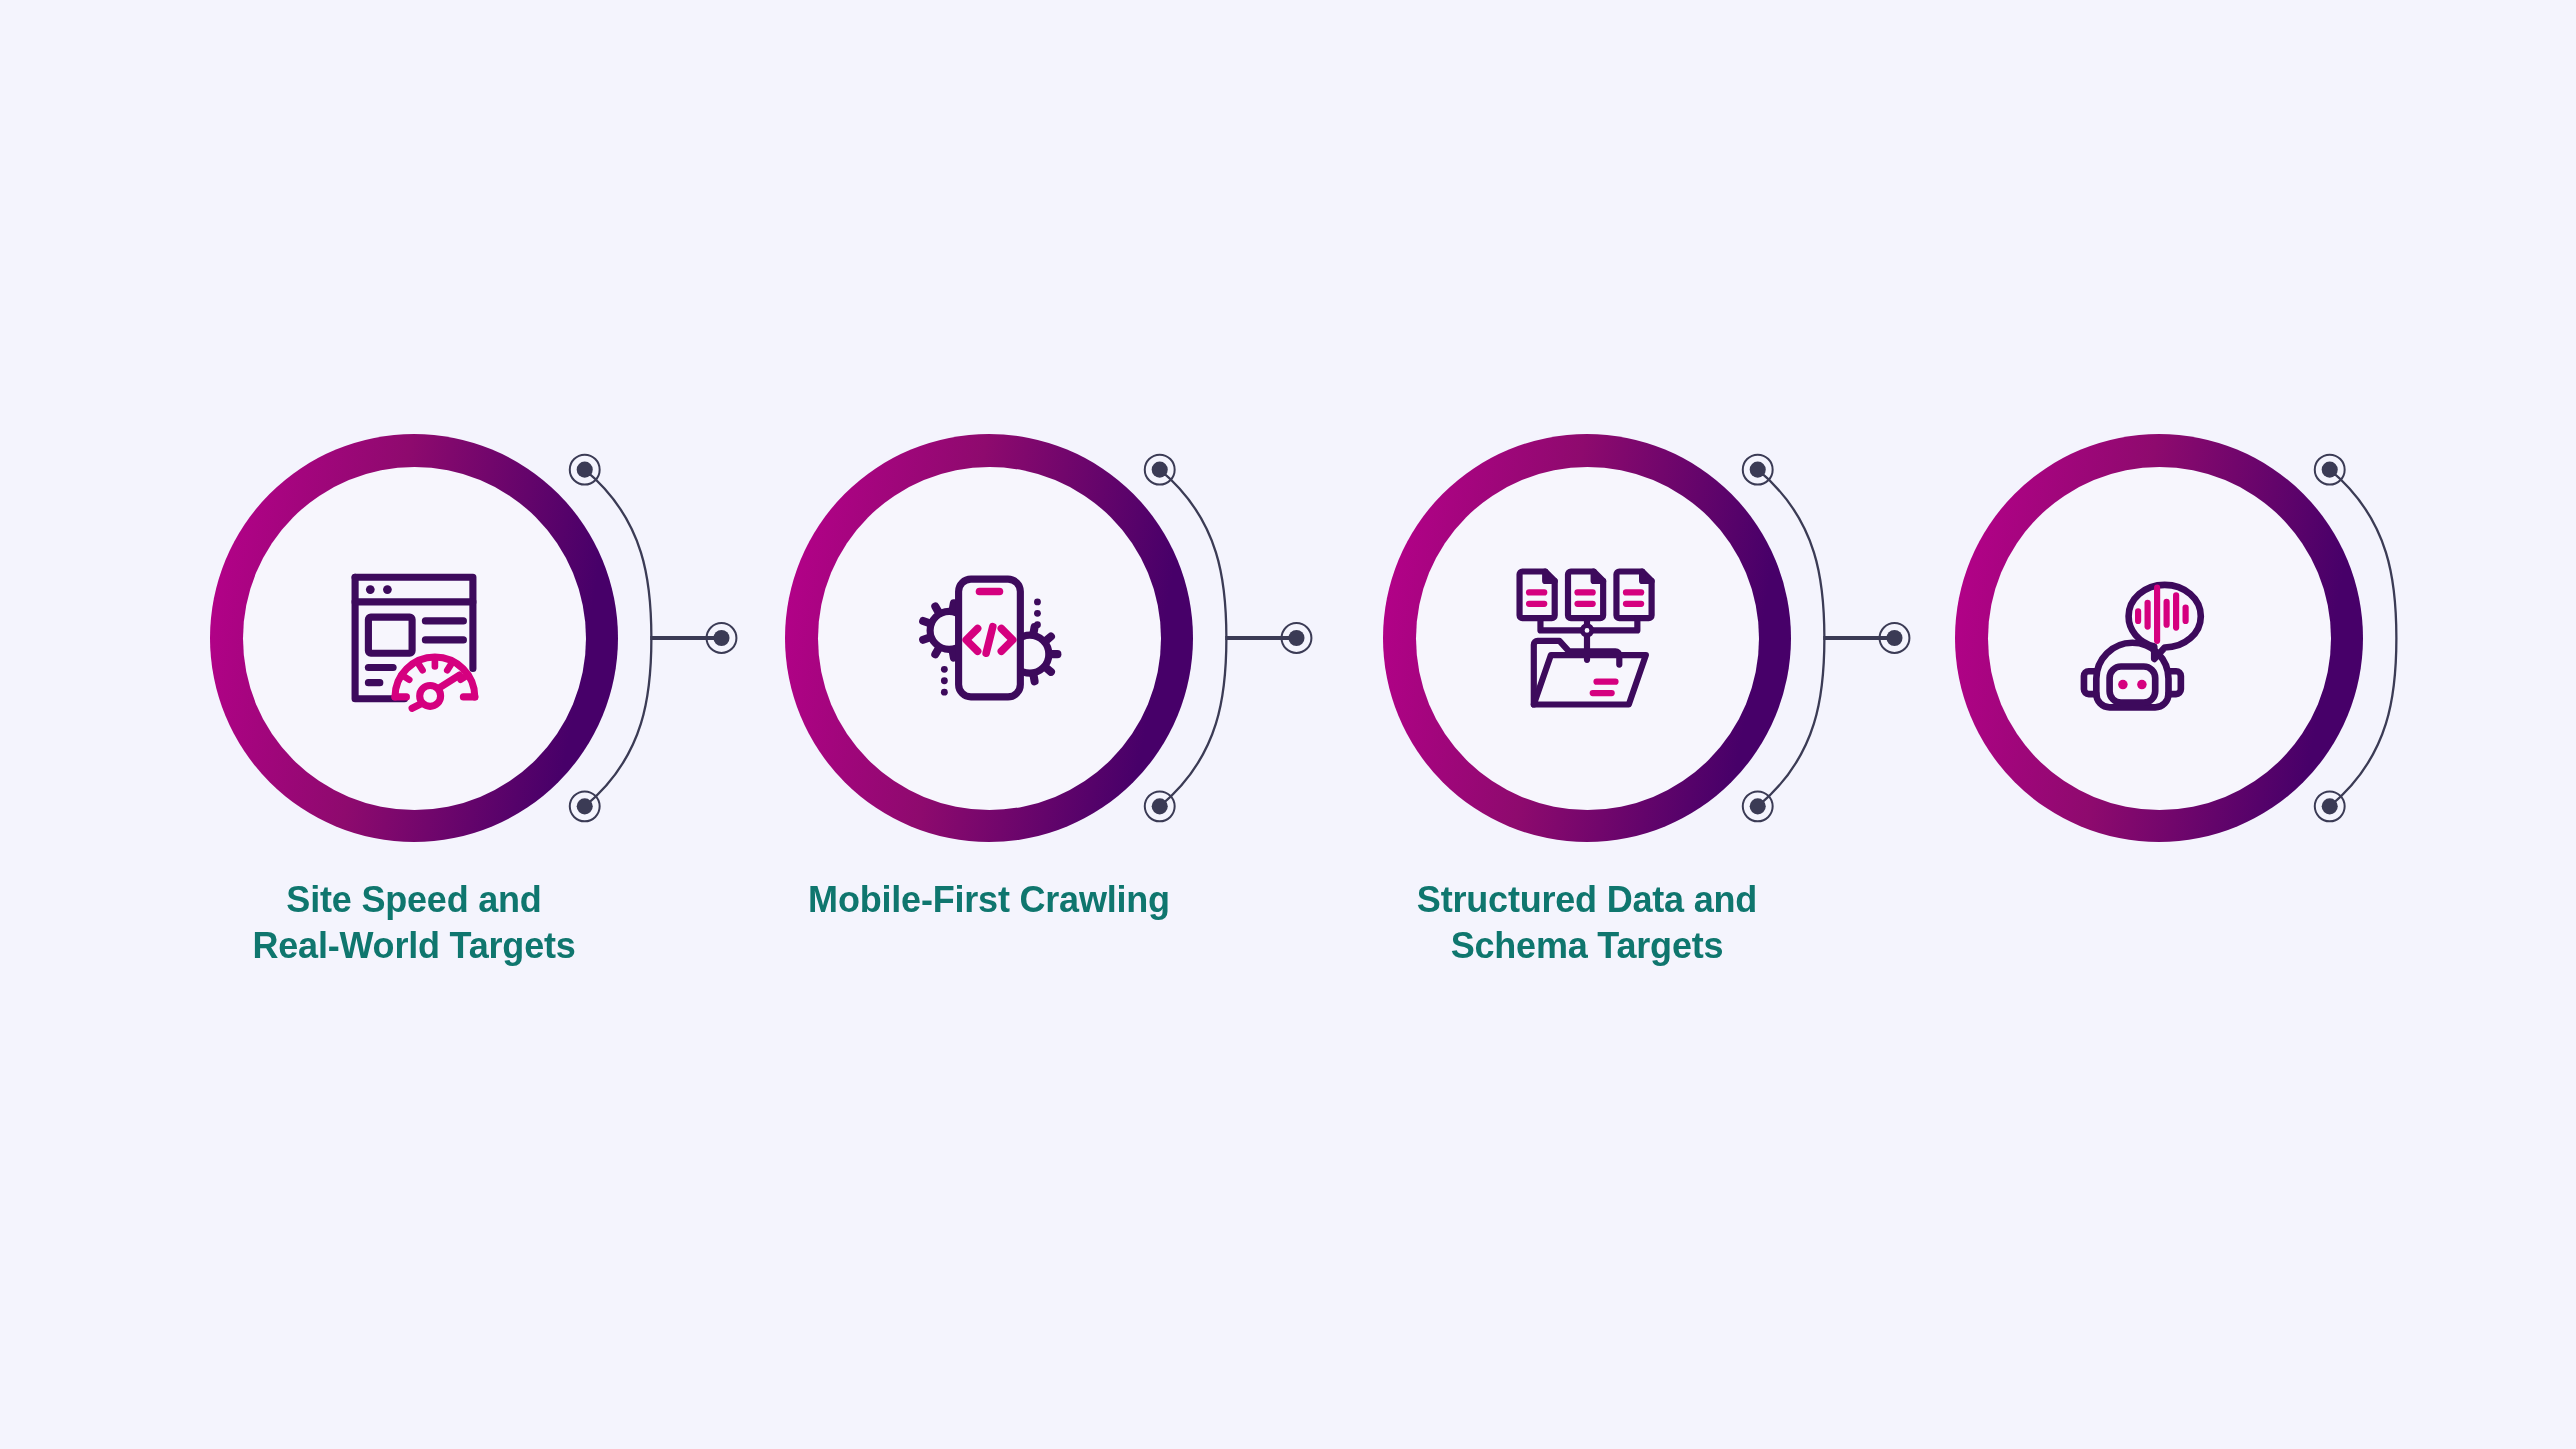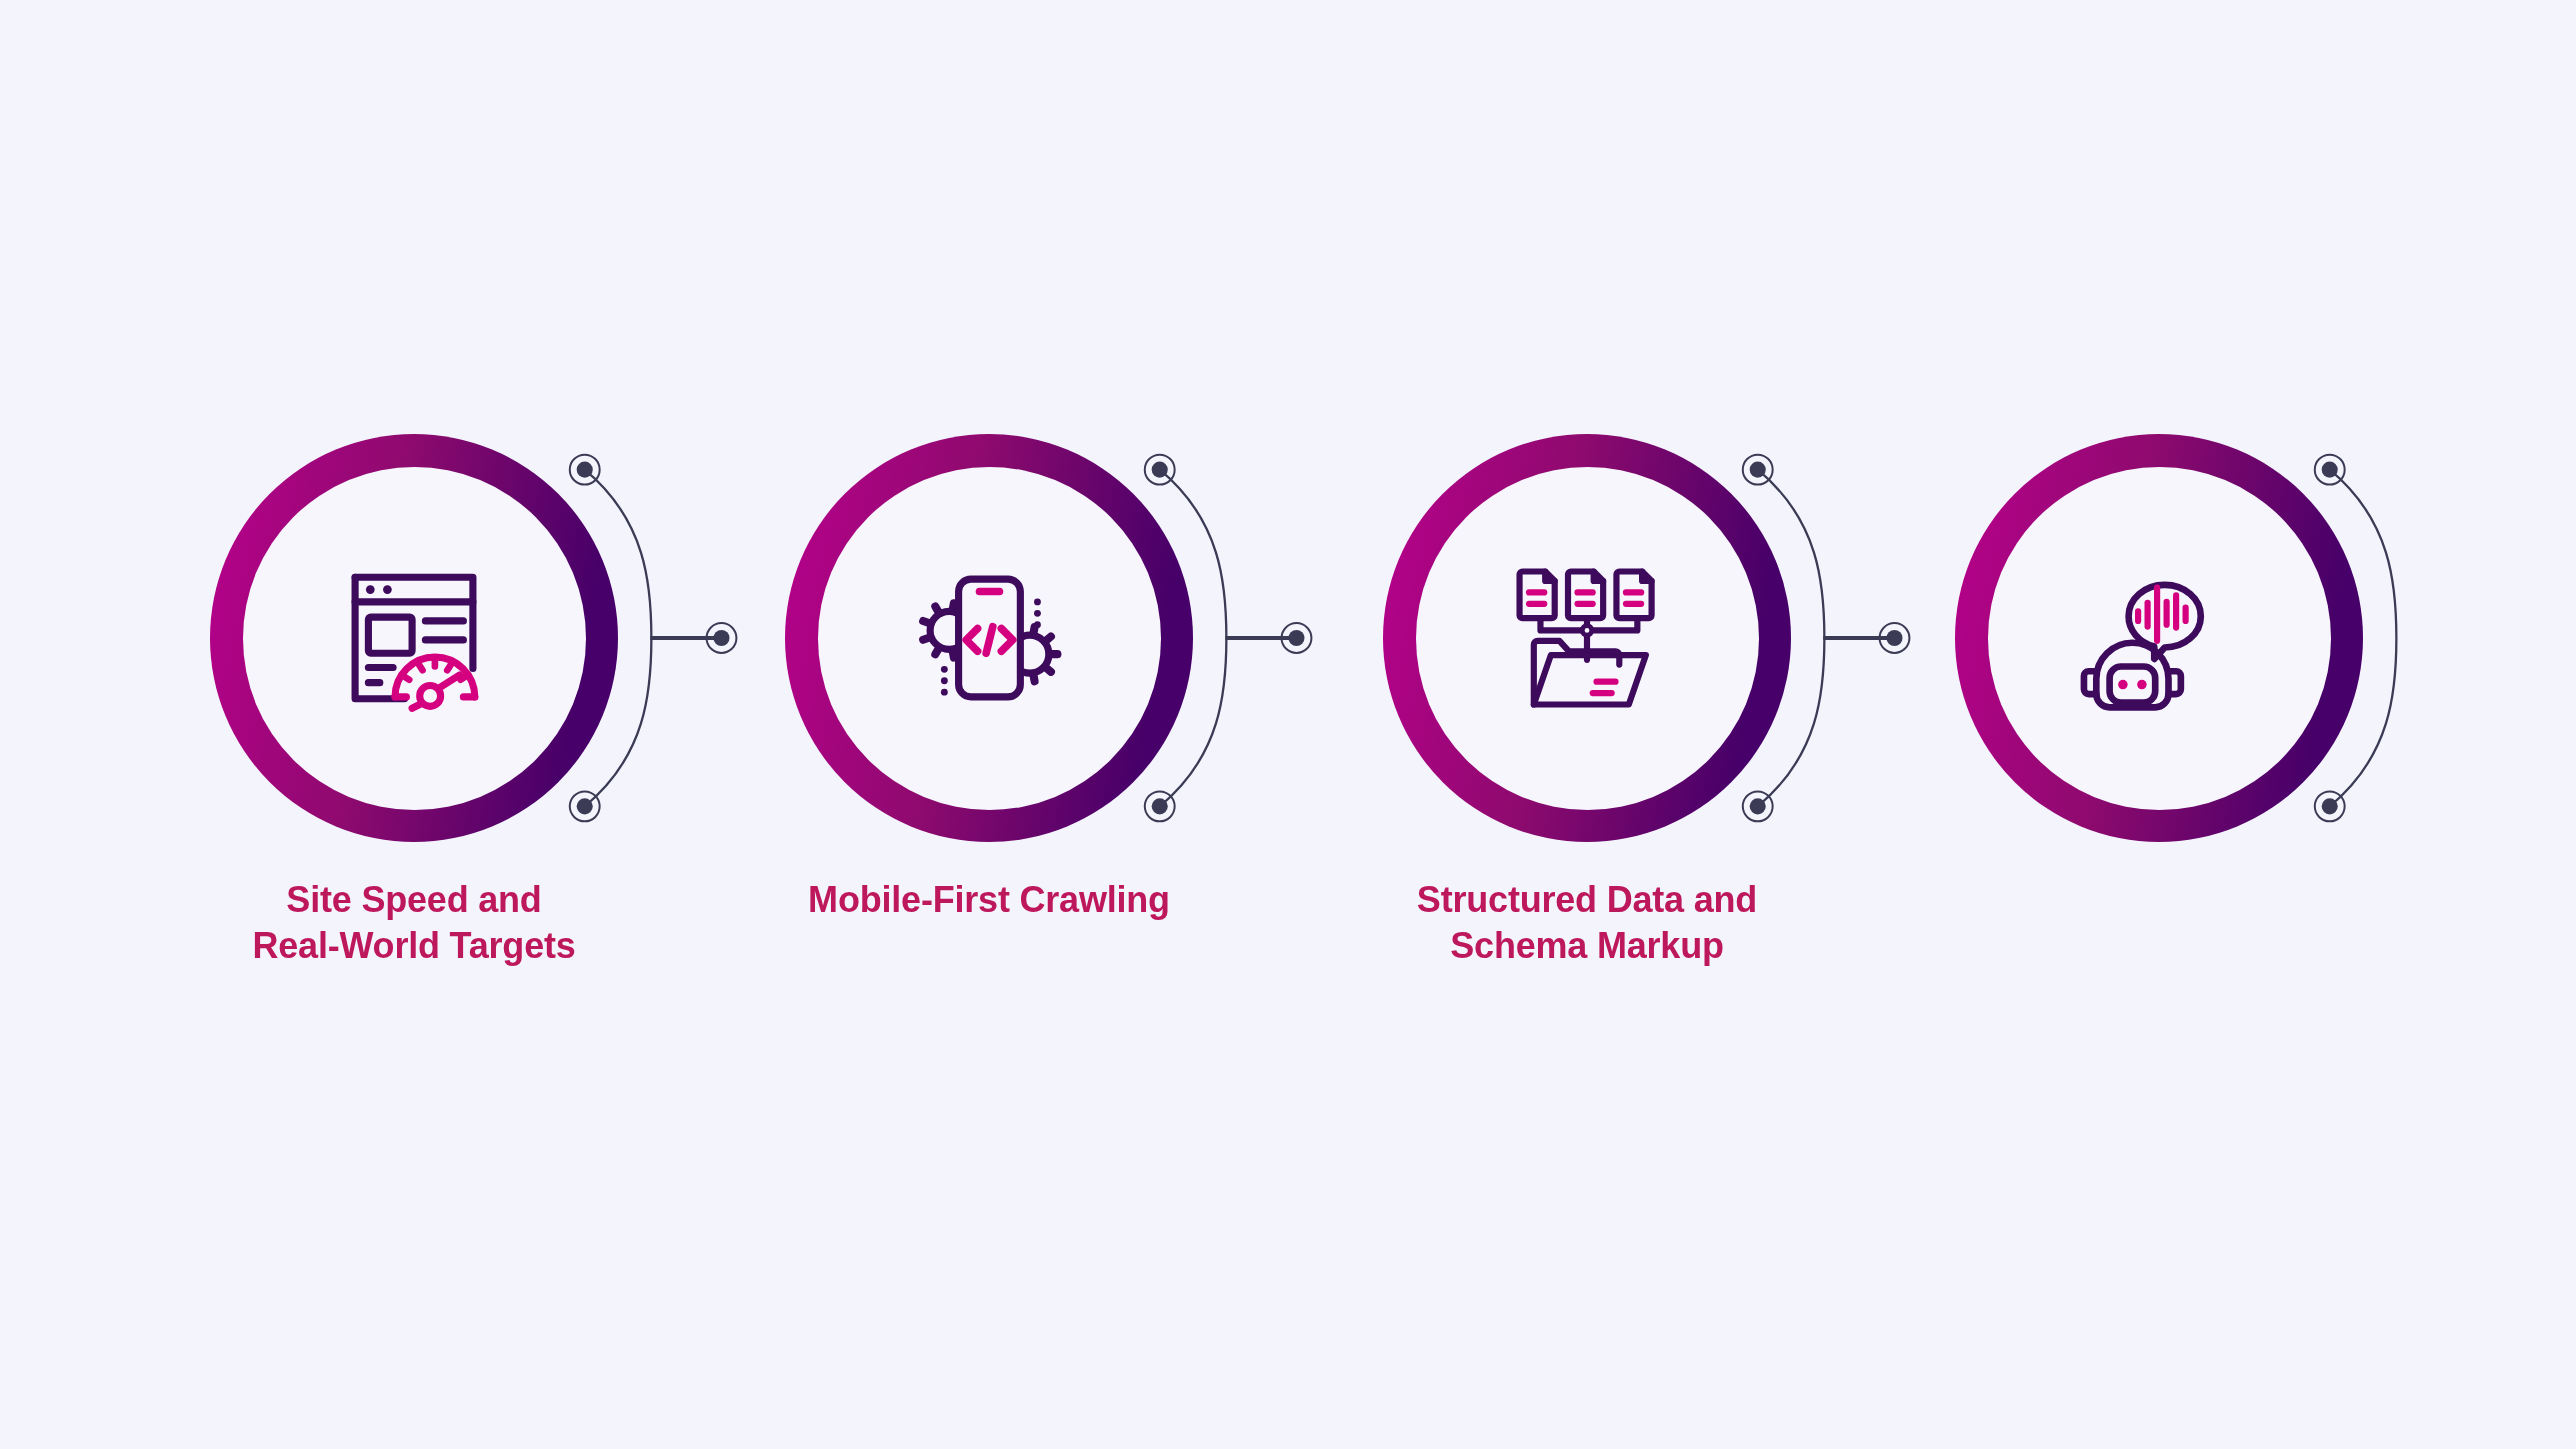--- a/index.html
+++ b/index.html
@@ -80,21 +80,21 @@
 
   .step-label {
     position: absolute;
     left: -46px;
     top: 443px;
     width: 500px;
     text-align: center;
     font-size: 36px;
     font-weight: bold;
     line-height: 1.28;
-    color: #be185d;
+    color: #0f766e;
     letter-spacing: -0.2px;
   }
 
   .connector {
     position: absolute;
     top: 434px;
     width: 299px;
     height: 408px;
     overflow: visible;
   }
@@ -218,21 +218,21 @@
     <circle cx="100" cy="92" r="5" stroke="#3d0a5c" stroke-width="5" fill="#f7f6fd"></circle>
     <path d="M44 170 v-63 a4 4 0 0 1 4 -4 h23 l10 11 h49 a4 4 0 0 1 4 4 v10" stroke="#3d0a5c" stroke-width="6.5" fill="none"></path>
     <path d="M44 170 l18 -52 h100 l-18 52 z" stroke="#3d0a5c" stroke-width="6.5" fill="none"></path>
     <path d="M110 146 h20" stroke="#d5007f" stroke-width="6.5" stroke-linecap="round"></path>
     <path d="M106 158 h20" stroke="#d5007f" stroke-width="6.5" stroke-linecap="round"></path>
   </svg>
           </div>
         </div>
         <div class="step-label">
           <div>Structured Data and</div>
-          <div>Schema Markup</div>
+          <div>Schema Targets</div>
         </div>
       </div>
       <div class="step" style="left: 1955px;">
         <div class="ring-wrap">
           <div class="ring" style="background: linear-gradient(100deg, rgb(184, 0, 140) 0%, rgb(142, 10, 110) 42%, rgb(71, 0, 105) 86%);">
             <div class="ring-inner"></div>
           </div>
           <div class="icon-holder">
   <svg width="190" height="190" viewBox="0 0 200 200" fill="none" stroke-linecap="round" stroke-linejoin="round">
     <path d="M68 77 a38 33 0 1 1 38 33 l-11 12 v-13 a38 33 0 0 1 -27 -32 z" stroke="#3d0a5c" stroke-width="7" fill="none"></path>

